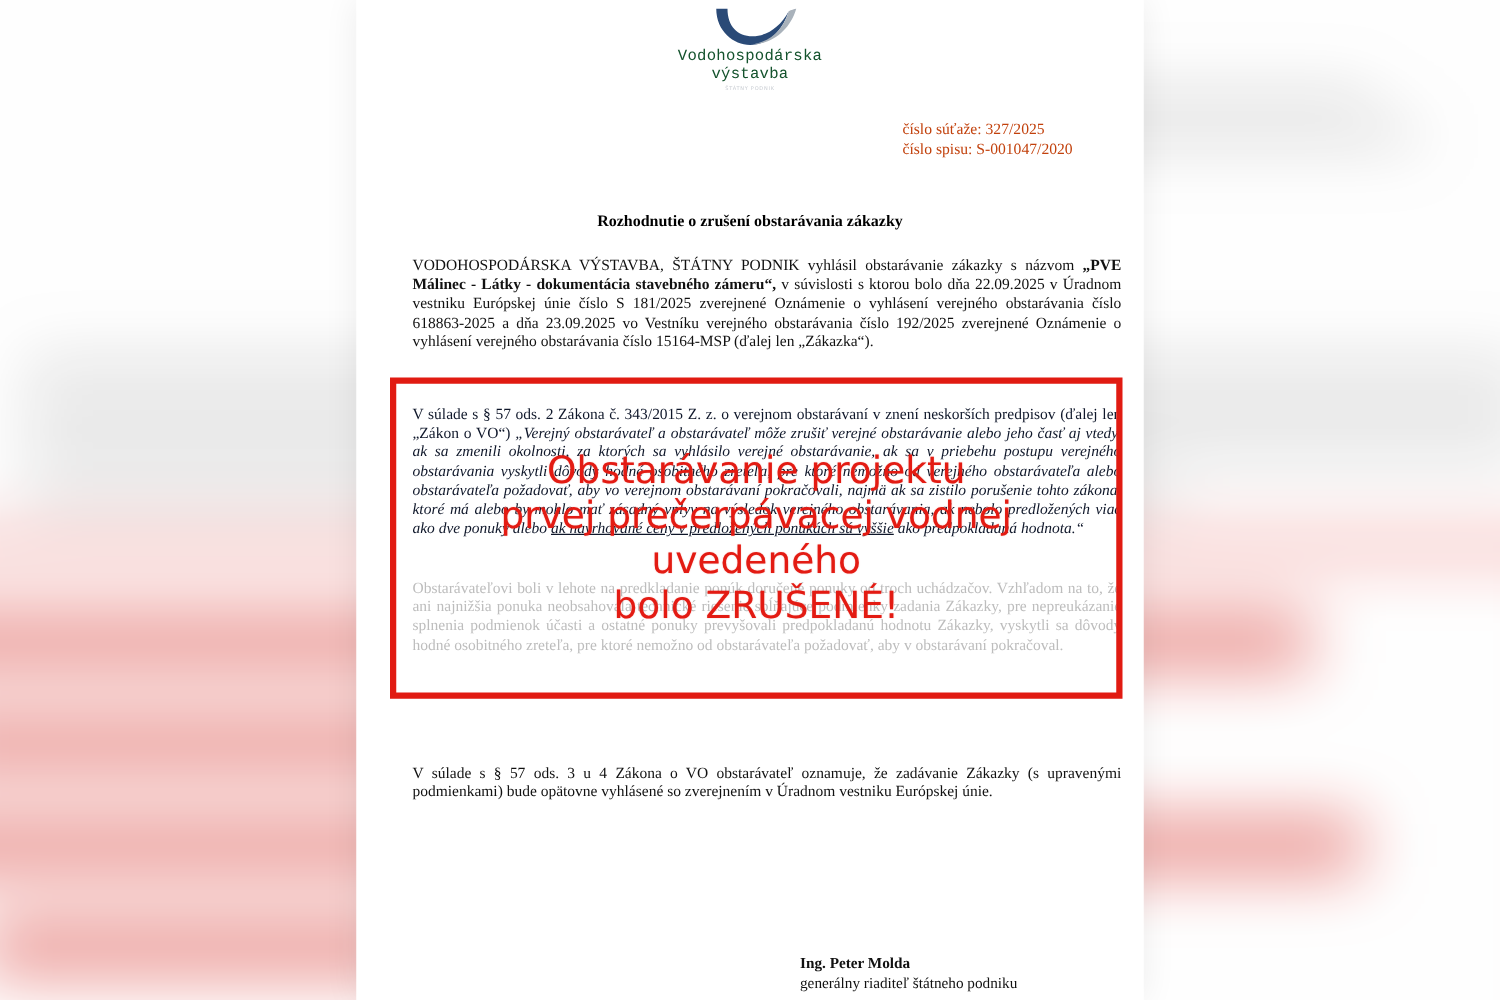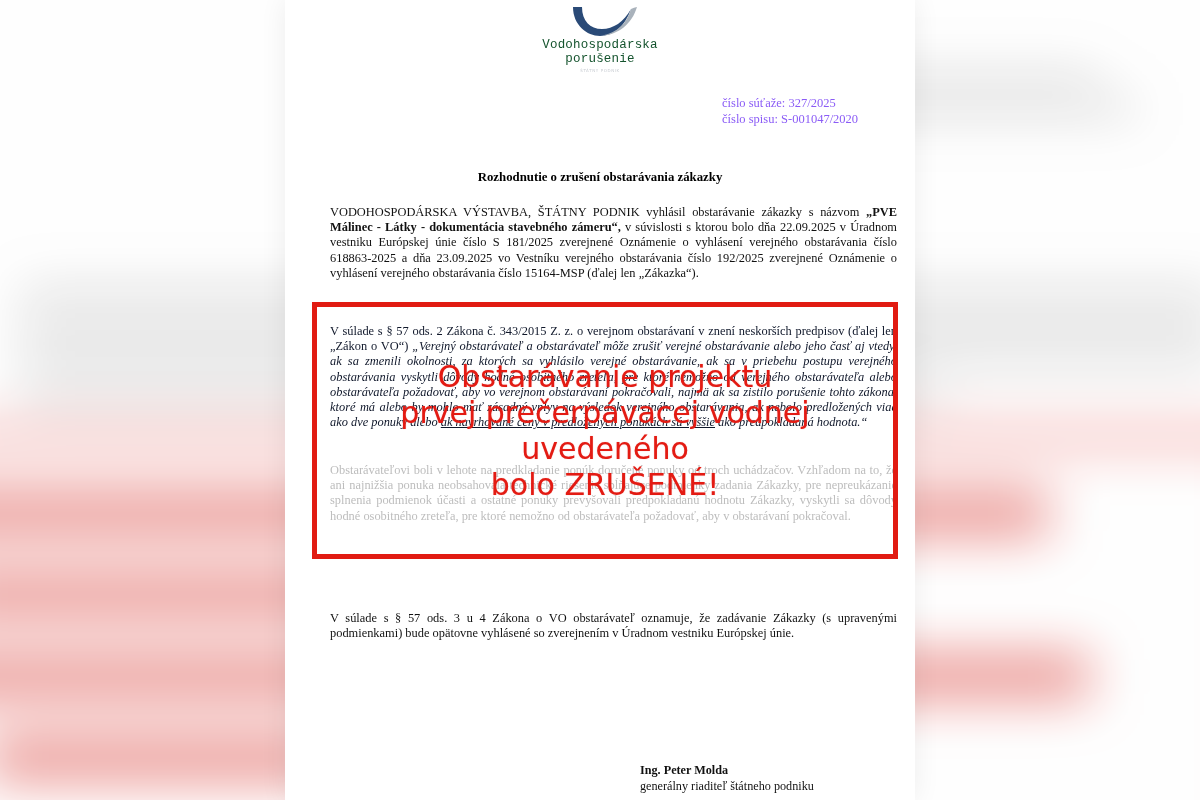--- a/index.html
+++ b/index.html
@@ -94,21 +94,21 @@
     margin-top: 2px;
   }
 
   
   #reference-block {
     position: absolute;
     left: 437px;
     top: 96px;
     font-size: 12.5px;
     line-height: 15.5px;
-    color: #8b5cf6;
+    color: #c2410c;
   }
 
   
   #doc-heading {
     position: absolute;
     left: 0; top: 170px;
     width: 630px;
     text-align: center;
     font-weight: bold;
     font-size: 12.8px;
@@ -202,21 +202,21 @@
 
 <div id="document-page">
 
   <div id="letterhead">
     <svg id="logo-mark" viewBox="0 0 78 30" xmlns="http://www.w3.org/2000/svg">
       <path d="M12 1 C12 19, 26 30, 39 30 C52 30, 64 21, 70 3 C63 16, 52 23, 41 23 C29 23, 21 15, 21 1 Z" fill="#2a4a77"></path>
       <path d="M70 3 C72 2, 74 1.2, 76 1 C71 18, 57 29, 41 29.6 C56 27, 66 17, 70 3 Z" fill="#a9b2bb"></path>
     </svg>
     <div id="logo-text">
       <span>Vodohospodárska</span>
-      <span class="ln2">porušenie</span>
+      <span class="ln2">výstavba</span>
     </div>
     <div id="logo-sub">ŠTÁTNY PODNIK</div>
   </div>
 
   <div id="reference-block">
     <div>číslo súťaže: 327/2025</div>
     <div>číslo spisu: S-001047/2020</div>
   </div>
 
   <div id="doc-heading">Rozhodnutie o zrušení obstarávania zákazky</div>

